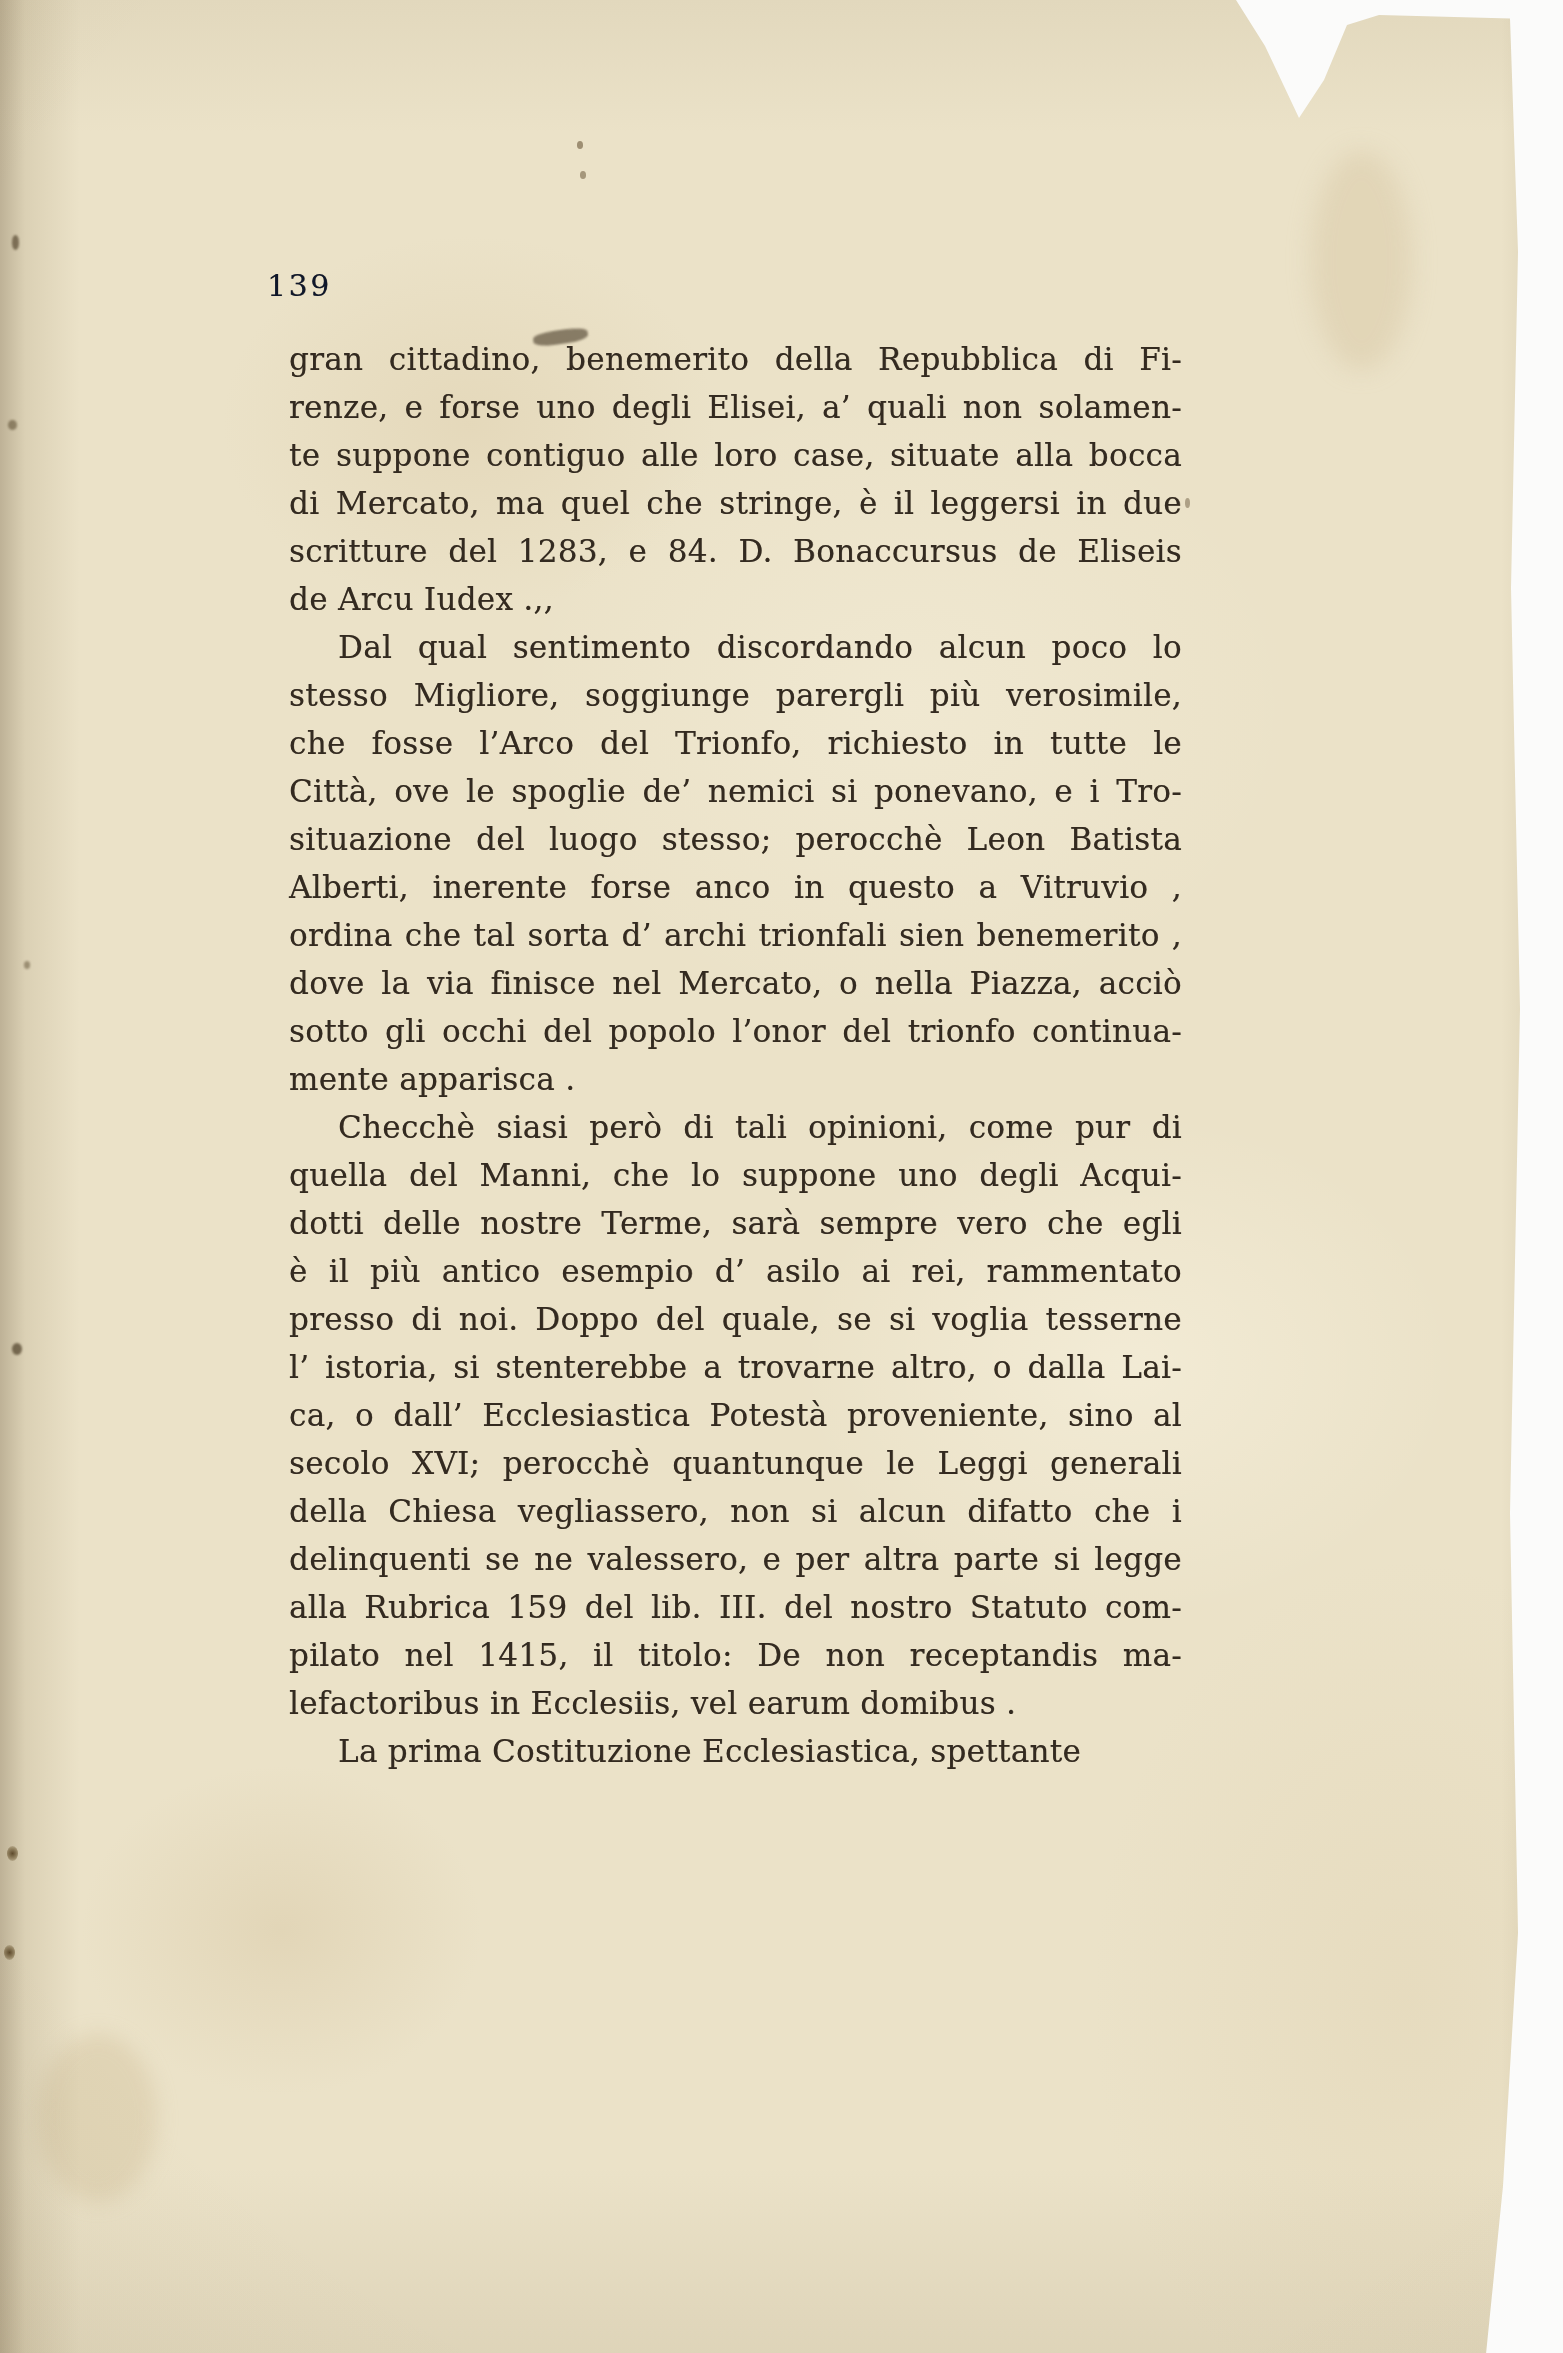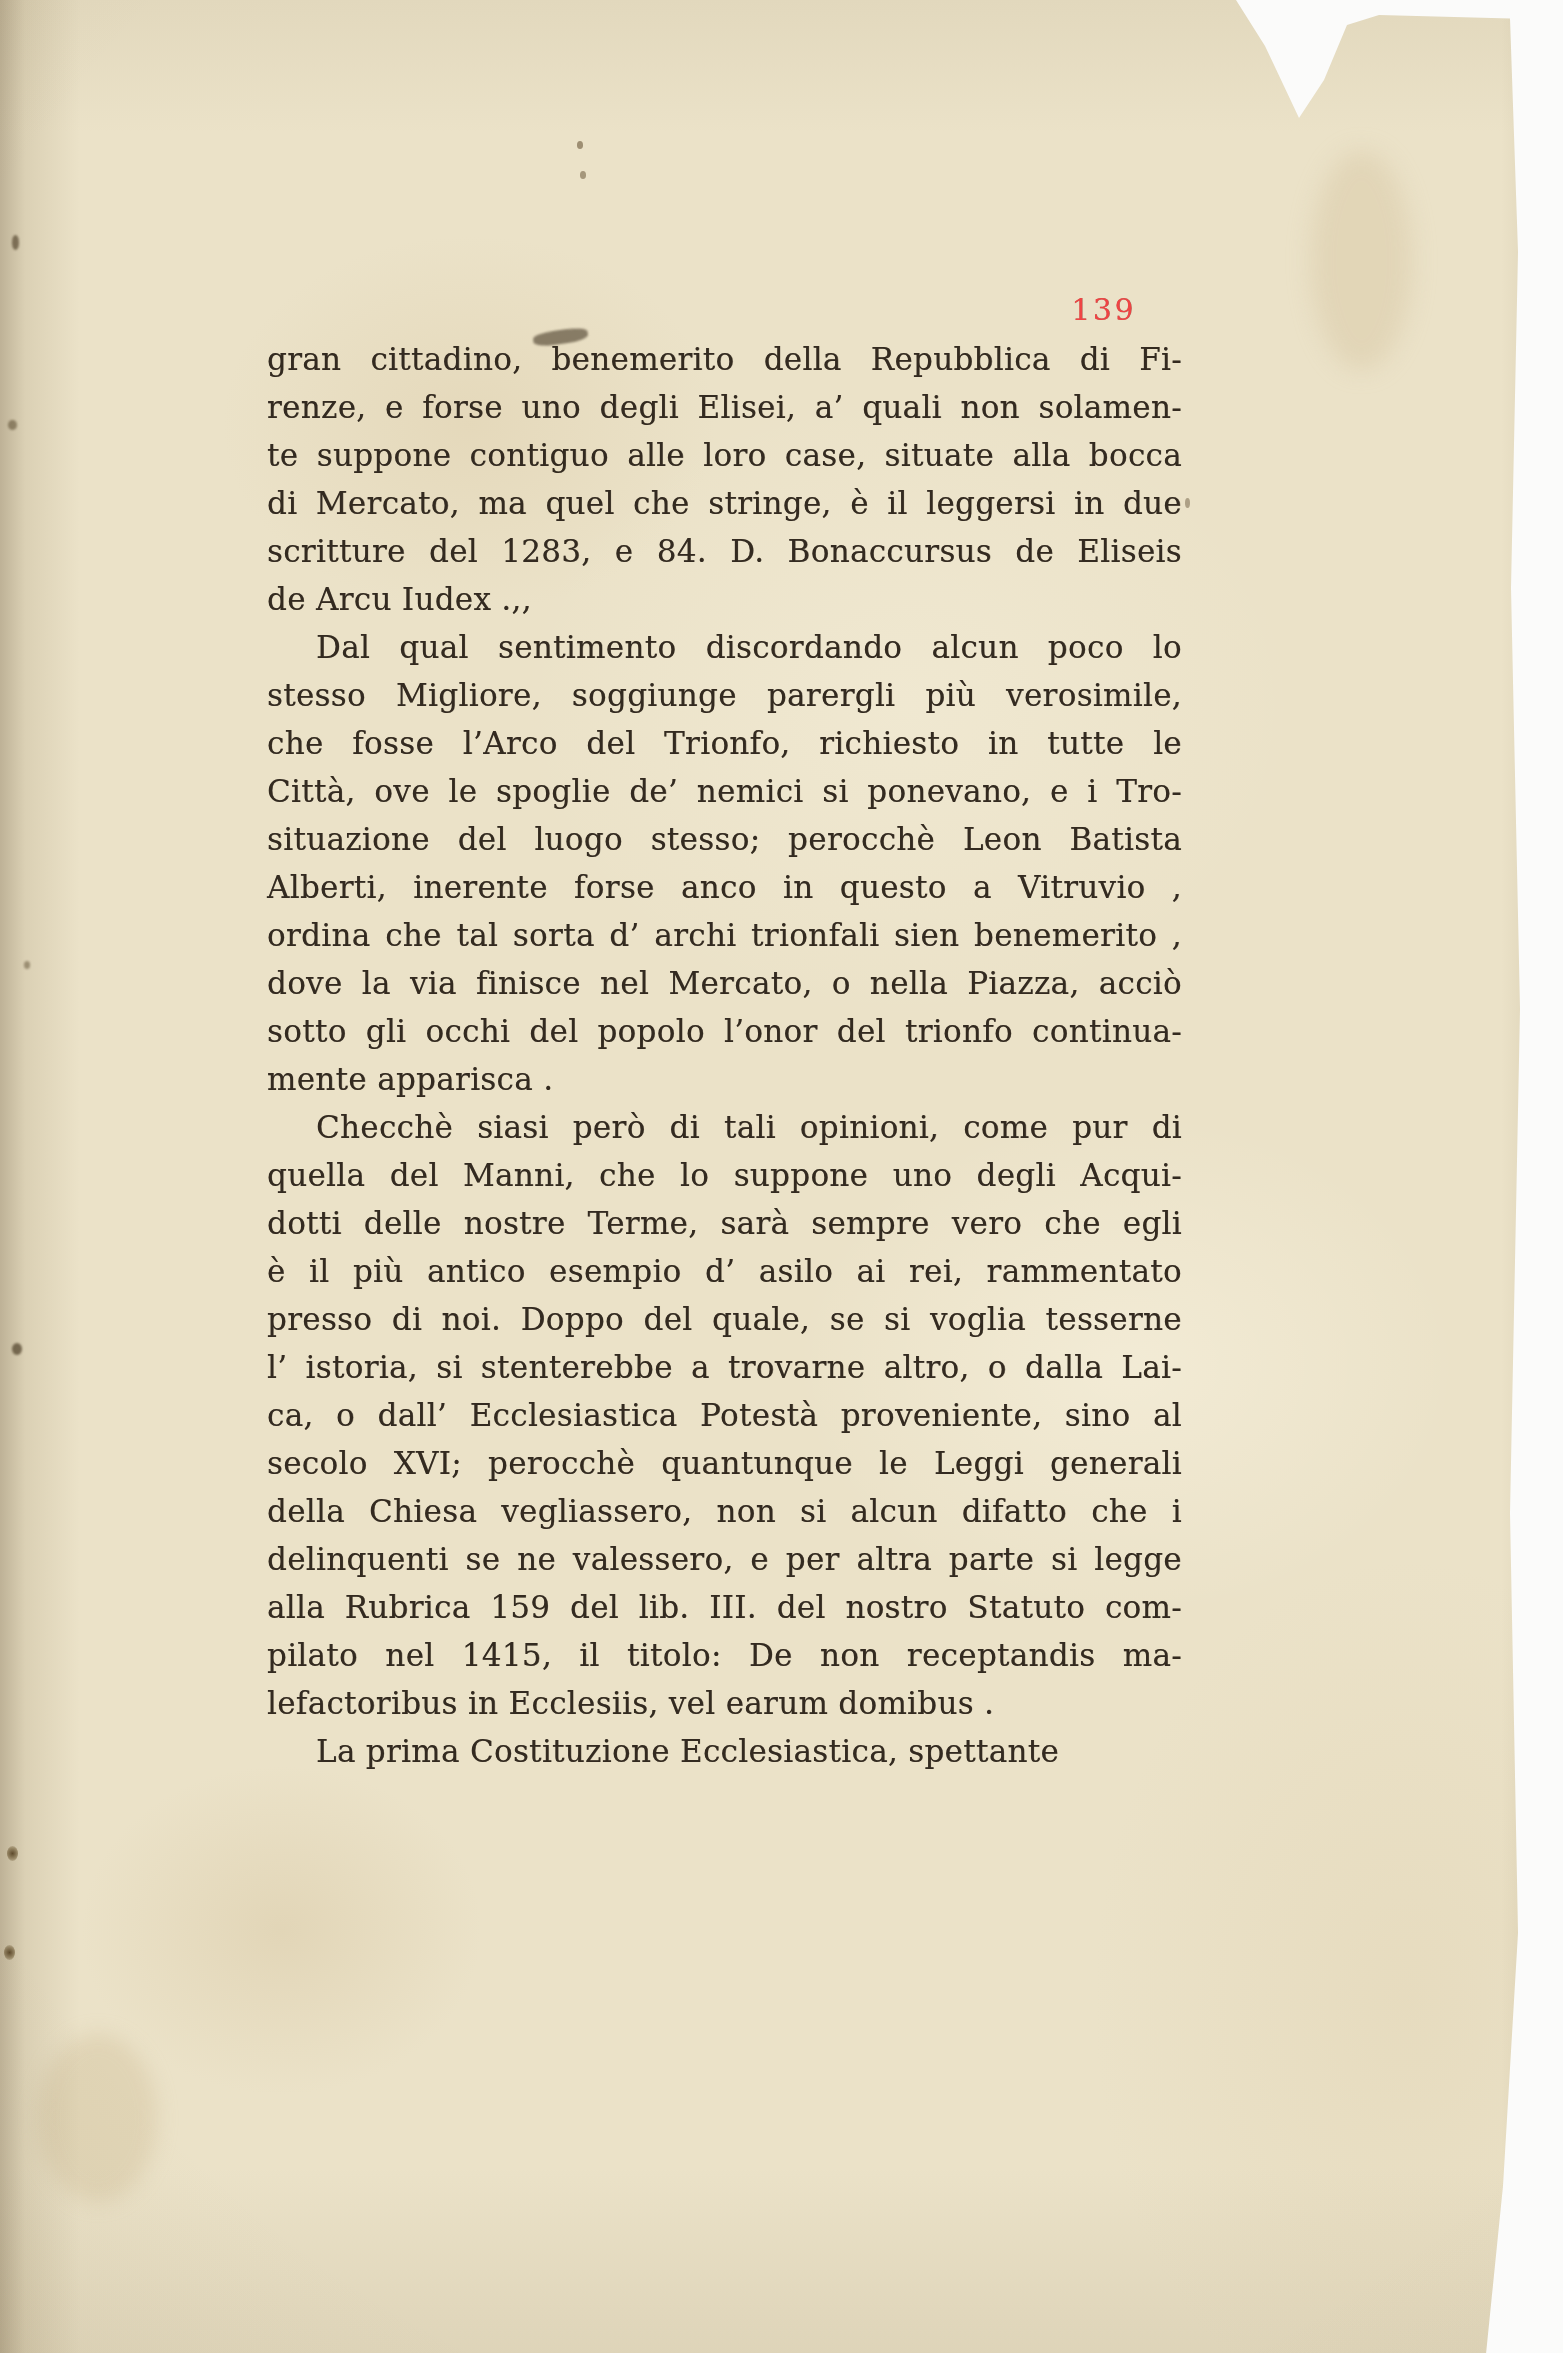--- a/index.html
+++ b/index.html
@@ -29,31 +29,31 @@
   }
   .paper::after{
     content:"";position:absolute;inset:0;pointer-events:none;
     background:
       radial-gradient(120% 100% at 55% 45%, transparent 58%, rgba(110,90,50,0.12) 100%),
       linear-gradient(90deg, rgba(85,65,35,0.30) 0px, rgba(120,100,60,0.14) 25px, rgba(0,0,0,0) 80px),
       linear-gradient(270deg, rgba(120,100,60,0.20) 0px, rgba(0,0,0,0) 63px),
       linear-gradient(180deg, rgba(120,100,60,0.08) 0px, rgba(0,0,0,0) 135px, rgba(0,0,0,0) 92%, rgba(110,90,50,0.10) 100%);
   }
   .page-number{
-    position:absolute;left:267px;top:292px;width:915px;
+    position:absolute;left:267px;top:268px;width:915px;
     box-sizing:border-box;padding-right:46px;
-    text-align:right;font-size:30px;letter-spacing:2.5px;
-    color:#ef4444;text-shadow:0.3px 0.3px 0.6px rgba(40,30,20,0.45);
+    text-align:left;font-size:30px;letter-spacing:2.5px;
+    color:#0f172a;text-shadow:0.3px 0.3px 0.6px rgba(40,30,20,0.45);
   }
   .text-block{
     position:absolute;left:267px;top:335px;width:915px;
     color:#332a20;font-size:31px;line-height:48px;letter-spacing:0.3px;
     text-shadow:0.3px 0.3px 0.6px rgba(40,30,20,0.45);
   }
-  .line{height:48px;text-align:justify;text-align-last:justify;overflow:visible;}
+  .line{height:48px;text-align:justify;text-align-last:justify;overflow:visible;margin-left:22px;}
   .line.last{text-align-last:left;}
   .line.ind{padding-left:49px;}
   .it{}
   
   .speck{position:absolute;border-radius:50%;pointer-events:none;}
   .s1{left:533px;top:330px;width:55px;height:13.5px;background:rgba(55,42,24,0.55);filter:blur(1.3px);transform:rotate(-8deg);border-radius:40%;}
   .s2{left:577px;top:141px;width:5.9px;height:7.6px;background:rgba(95,75,45,0.55);filter:blur(0.4px);}
   .s3{left:580px;top:171px;width:5.9px;height:7.6px;background:rgba(95,75,45,0.5);filter:blur(0.4px);}
   .s4{left:11.8px;top:235px;width:7.6px;height:15px;background:rgba(60,45,25,0.6);filter:blur(0.8px);}
   .s5{left:8.4px;top:420px;width:8.4px;height:10px;background:rgba(70,55,30,0.5);filter:blur(0.8px);}

